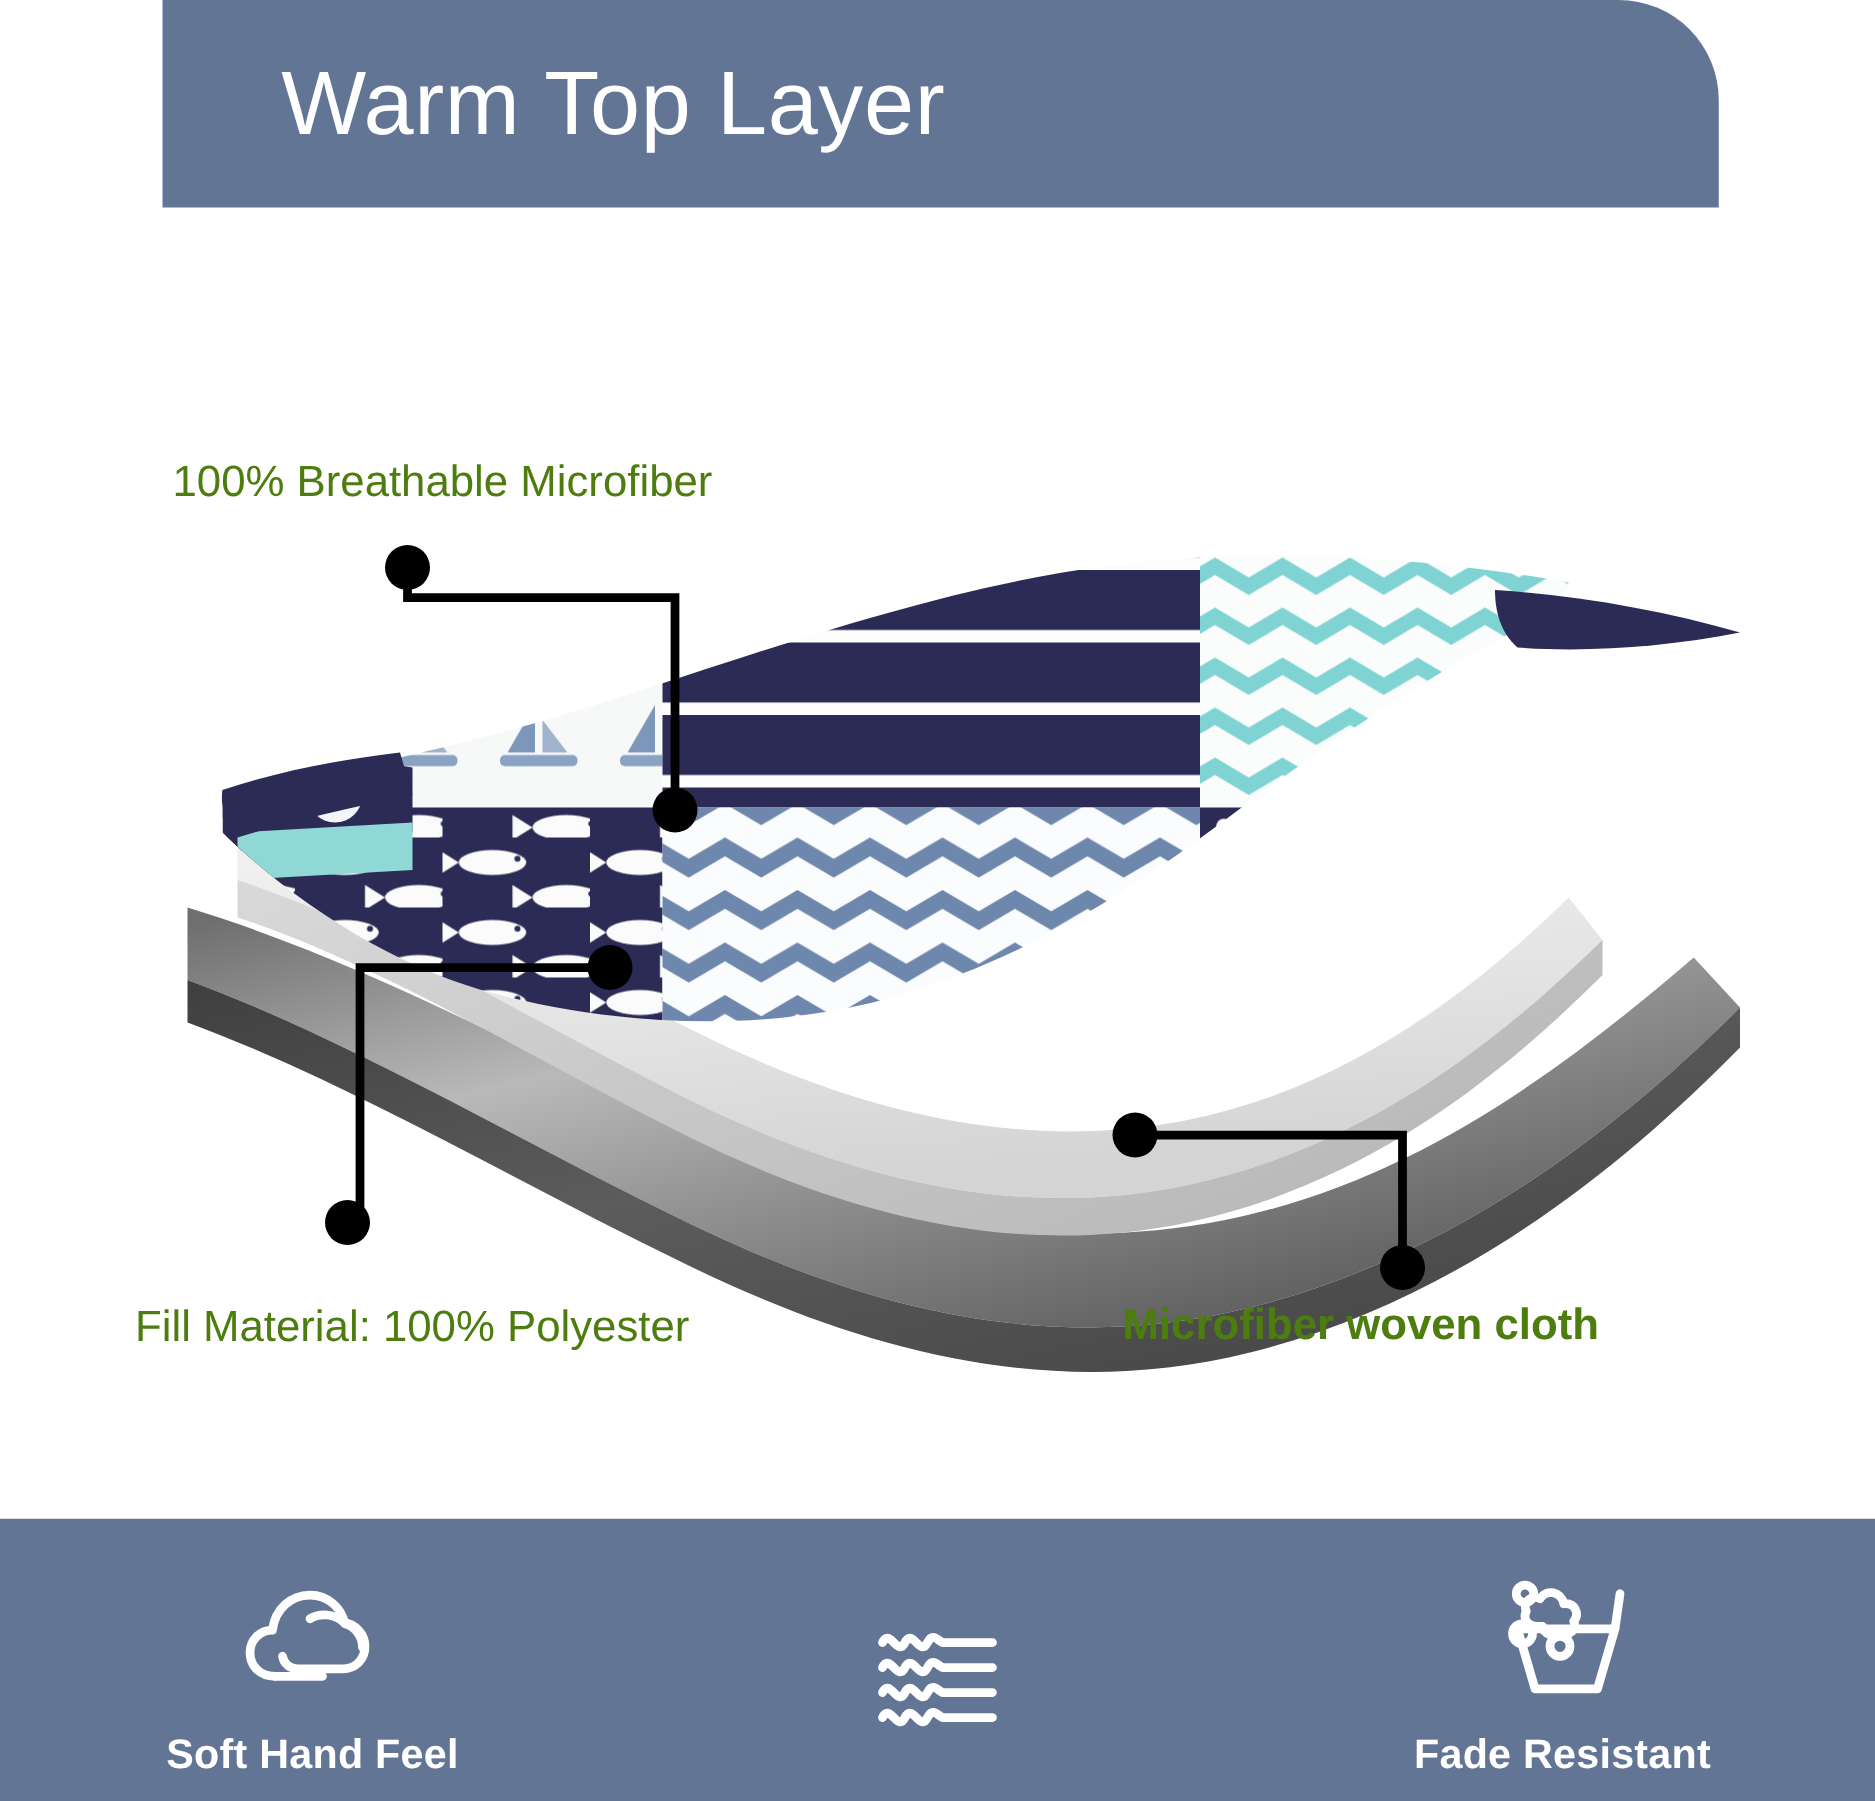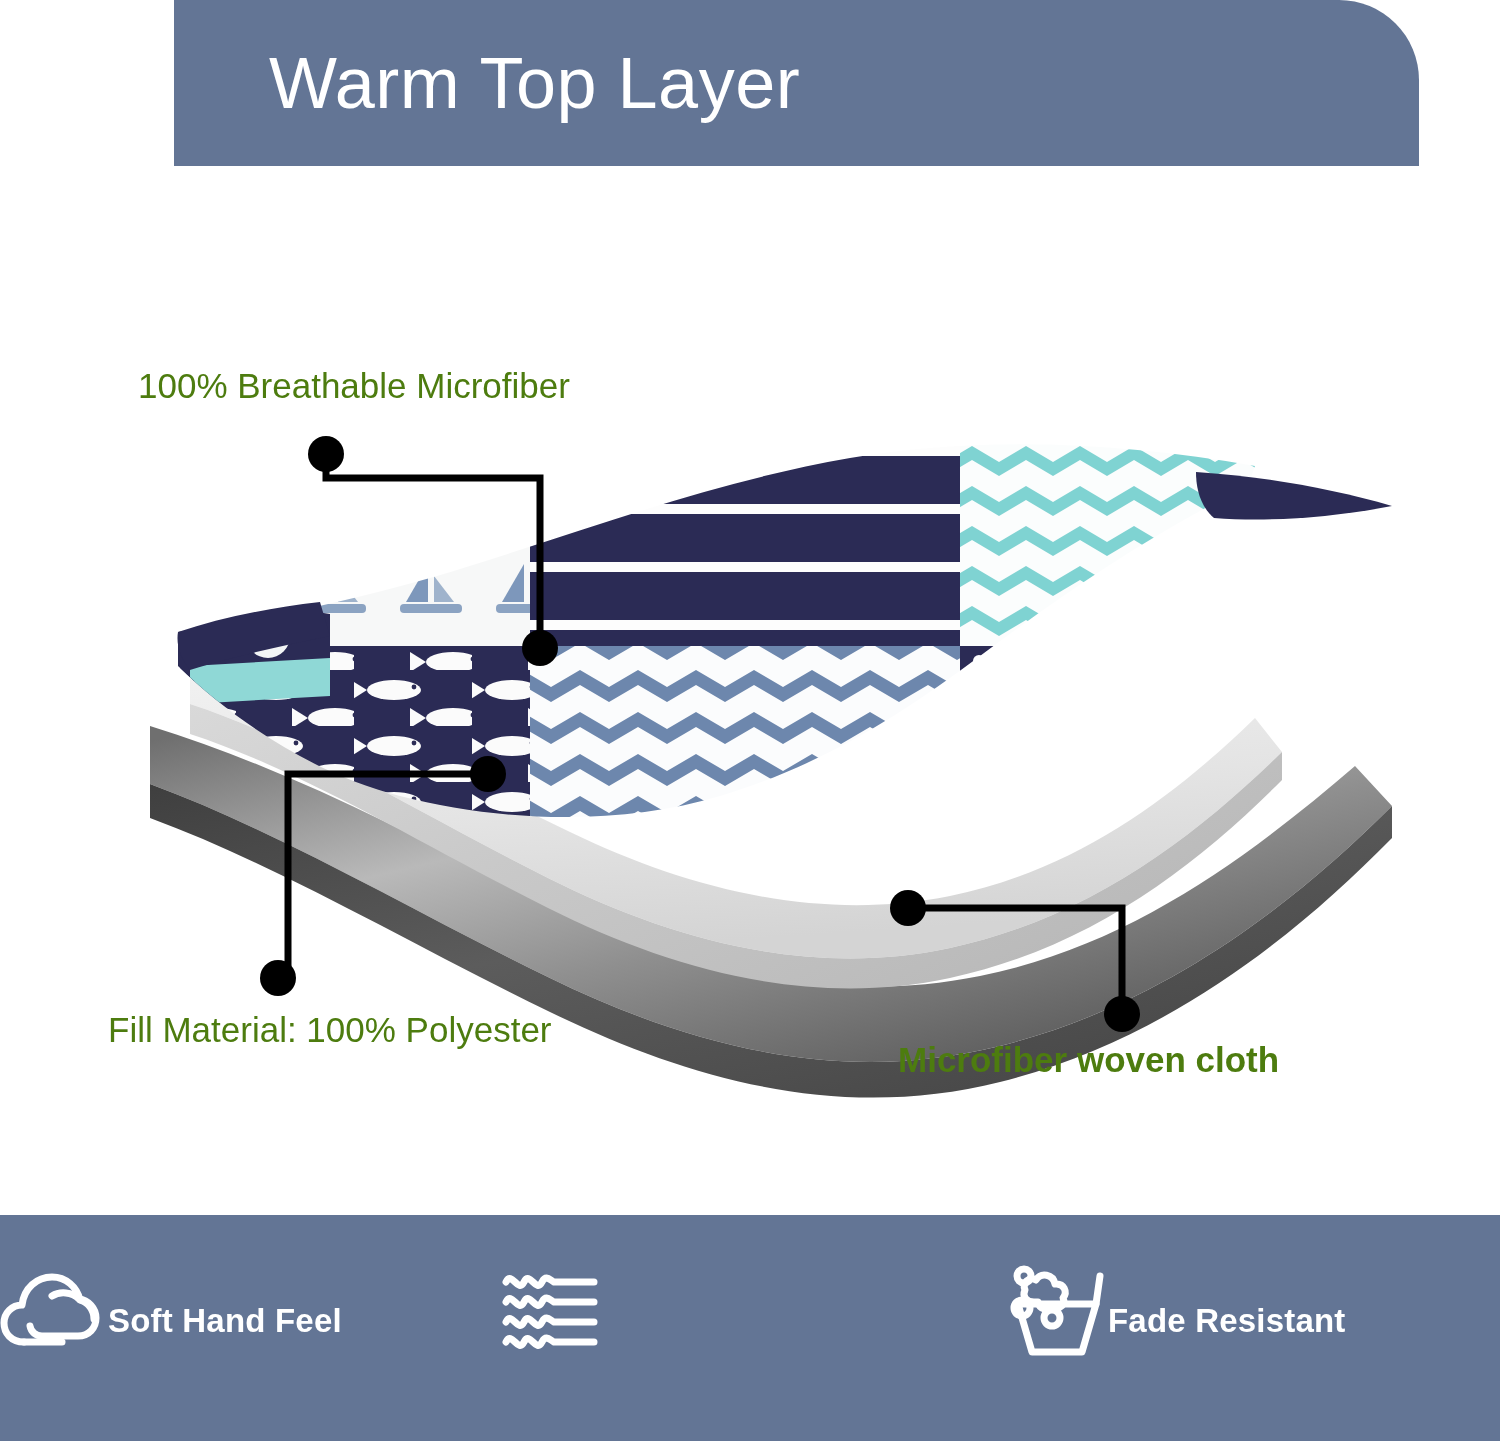--- a/index.html
+++ b/index.html
@@ -7,50 +7,50 @@
     width:1500px;height:1441px;position:relative;overflow:hidden;
     font-family:"Liberation Sans","DejaVu Sans",sans-serif;
     background:#ffffff;
   }
 
   
   #header-banner{
     position:absolute;left:130px;top:0;width:1245px;height:166px;
     background:#637595;
     border-top-right-radius:80px;
-    display:flex;align-items:center;margin-left:44px;
+    display:flex;align-items:center;
   }
   #header-title{
     color:#ffffff;font-size:72px;font-weight:400;letter-spacing:0.5px;
     margin-left:95px;line-height:1;
   }
 
   
   #illustration{
     position:absolute;left:0;top:166px;width:1500px;height:1050px;
   }
   #illustration svg{display:block;width:1500px;height:1050px;}
 
   
   .callout-label{
     position:absolute;color:#4d7c0f;font-size:35px;font-weight:400;
     white-space:nowrap;line-height:1;
   }
   #label-top{left:138px;top:368px;}
-  #label-bottom-left{left:108px;top:1012px;text-align:center;}
+  #label-bottom-left{left:108px;top:1044px;text-align:center;}
   #label-bottom-right{left:898px;top:1042px;font-weight:bold;}
 
   
   #feature-bar{
     position:absolute;left:0;bottom:0;width:1500px;height:226px;
     background:#637595;display:flex;align-items:flex-end;
   }
   .feature-item{
-    flex:1 1 0;display:flex;flex-direction:row;align-items:center;
-    height:100%;padding-bottom:8px;
+    flex:1 1 0;display:flex;flex-direction:column;align-items:center;
+    justify-content:flex-end;height:100%;padding-bottom:22px;
   }
   .feature-icon{
     height:118px;display:flex;align-items:center;justify-content:center;
     margin-bottom:16px;
   }
   .feature-label{
     color:#ffffff;font-size:33px;font-weight:700;white-space:nowrap;
     letter-spacing:0.2px;line-height:1;
   }
 </style>

